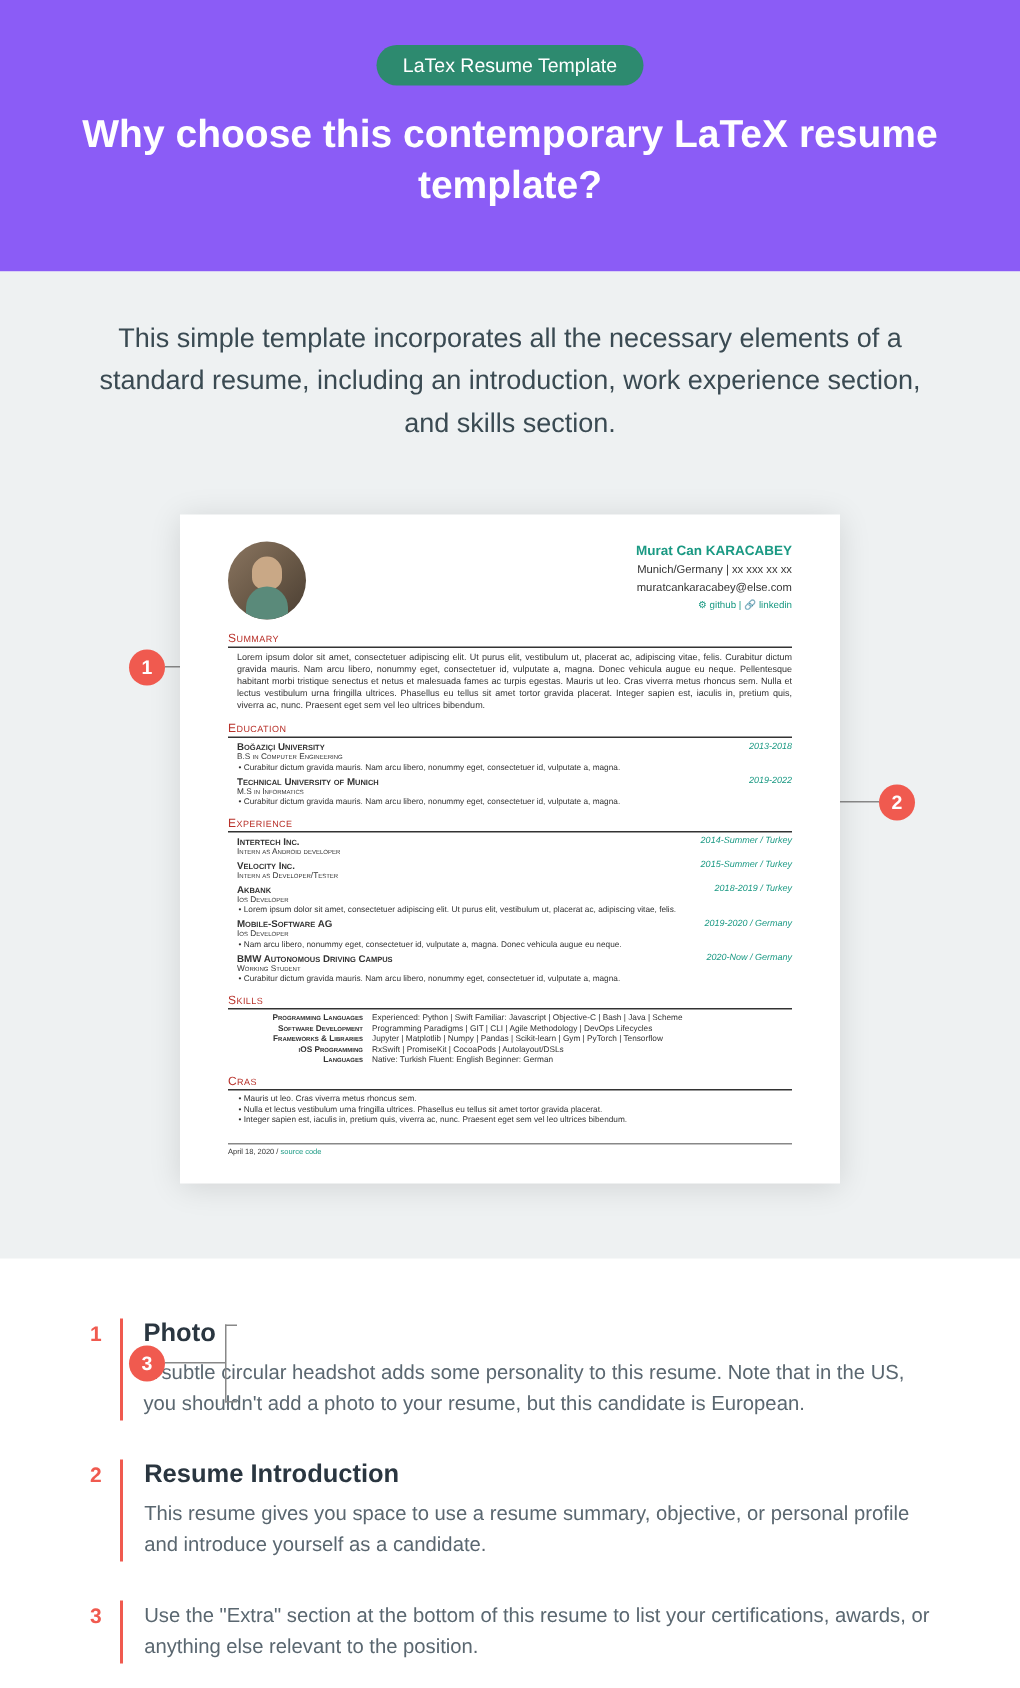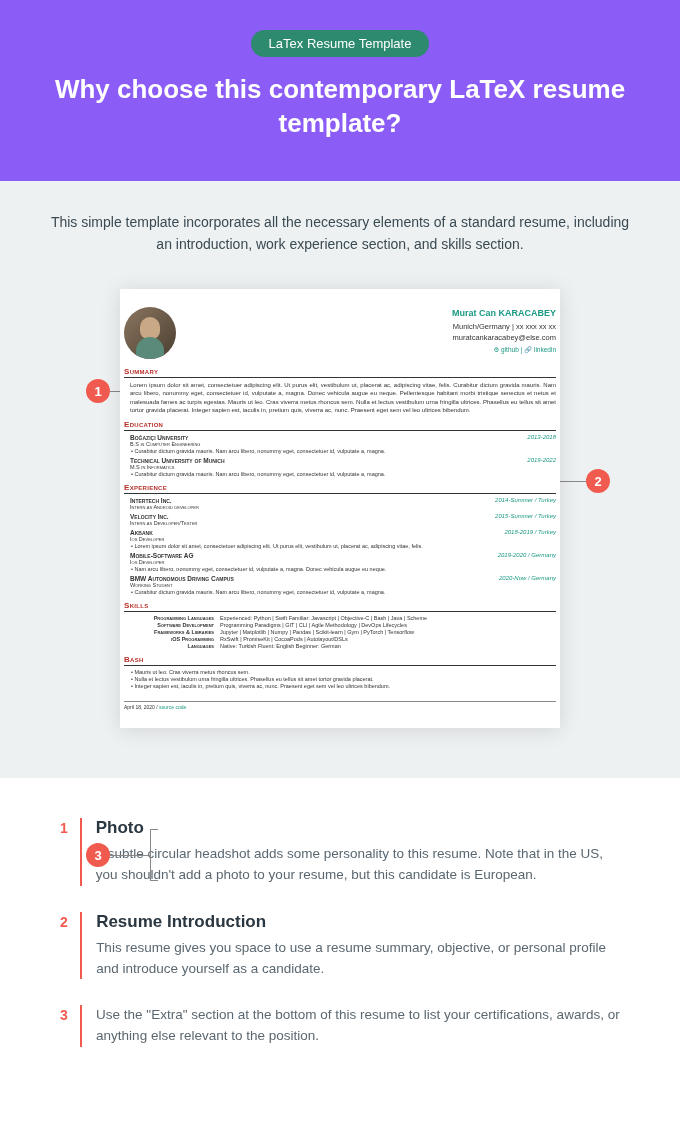--- a/index.html
+++ b/index.html
@@ -1,23 +1,23 @@
 <!DOCTYPE html>
 <html><head>
 <meta charset="utf-8">
 <style>
 *{margin:0;padding:0;box-sizing:border-box}
 body{font-family:'Segoe UI',Arial,sans-serif;width:680px;background:#fff}
 .hero{background:#8b5cf6;padding:30px 20px 40px;text-align:center}
 .badge{display:inline-block;background:#2d8a6f;color:#fff;padding:6px 18px;border-radius:16px;font-size:13px;font-weight:500;margin-bottom:16px}
 .hero h1{color:#fff;font-size:26px;font-weight:700;line-height:1.3}
 .intro-section{background:#eef1f2;padding:30px 50px 50px;position:relative}
-.intro-text{text-align:center;color:#3a4a52;font-size:14px;line-height:1.6;margin-bottom:34px}
+.intro-text{text-align:center;color:#3a4a52;font-size:18px;line-height:1.6;margin-bottom:46px}
 .resume-wrap{position:relative;display:flex;justify-content:center}
-.resume{background:#fff;width:440px;box-shadow:0 2px 20px rgba(0,0,0,0.12);padding:18px 4px;font-size:7px;color:#333;position:relative}
+.resume{background:#fff;width:440px;box-shadow:0 2px 20px rgba(0,0,0,0.12);padding:18px 32px;font-size:7px;color:#333;position:relative}
 .callout{position:absolute;display:flex;align-items:center}
 .callout-num{width:24px;height:24px;border-radius:50%;background:#f05a4f;color:#fff;display:flex;align-items:center;justify-content:center;font-weight:700;font-size:13px;z-index:2}
 .callout-line{height:1px;background:#888}
 .callout-bracket{border:1px solid #888;border-right:none;width:8px}
 .callout-bracket.right{border-left:none;border-right:1px solid #888}
 .c1{left:36px;top:70px}
 .c1 .callout-line{width:40px}
 .c1 .callout-bracket{height:64px}
 .c2{right:20px;top:152px;flex-direction:row-reverse}
 .c2 .callout-line{width:38px}
@@ -26,21 +26,21 @@
 .c3 .callout-line{width:40px}
 .c3 .callout-bracket{height:52px}
 .r-header{display:flex;justify-content:space-between;align-items:flex-start;margin-bottom:8px}
 .r-photo{width:52px;height:52px;border-radius:50%;background:linear-gradient(135deg,#8a7560 0%,#6b5a48 50%,#4a3e32 100%);position:relative;overflow:hidden}
 .r-photo::after{content:'';position:absolute;bottom:0;left:50%;transform:translateX(-50%);width:28px;height:22px;background:#5a8a7a;border-radius:14px 14px 0 0}
 .r-photo::before{content:'';position:absolute;top:10px;left:50%;transform:translateX(-50%);width:20px;height:22px;background:#c9a886;border-radius:10px 10px 8px 8px}
 .r-contact{text-align:right;font-size:7.5px;line-height:1.5}
 .r-name{color:#1a9983;font-weight:700;font-size:9px}
 .r-links{color:#1a9983;font-size:6.5px;margin-top:2px}
 .r-sect{margin-bottom:6px}
-.r-sect-title{color:#b8312a;font-weight:700;font-size:8px;font-variant:small-caps;border-bottom:0.5px solid #333;padding-bottom:1px;margin-bottom:3px;letter-spacing:0.3px}
+.r-sect-title{color:#b8312a;font-weight:400;font-size:8px;font-variant:small-caps;border-bottom:0.5px solid #333;padding-bottom:1px;margin-bottom:3px;letter-spacing:0.3px}
 .r-body{font-size:6px;line-height:1.35;text-align:justify;padding-left:6px}
 .r-entry{display:flex;justify-content:space-between;font-size:6.5px;margin-top:3px;padding-left:6px}
 .r-entry-title{font-weight:700;font-variant:small-caps}
 .r-entry-date{color:#1a9983;font-style:italic;font-size:6px}
 .r-sub{font-size:5.5px;padding-left:6px;font-variant:small-caps}
 .r-bullet{font-size:5.5px;padding-left:12px;margin-top:1px;text-indent:-5px}
 .r-bullet::before{content:'• '}
 .r-skills{font-size:5.5px;padding-left:6px}
 .r-skills-row{display:flex;margin-bottom:1px}
 .r-skills-label{font-weight:700;font-variant:small-caps;width:90px;text-align:right;padding-right:6px}
@@ -166,21 +166,21 @@
               <span>RxSwift | PromiseKit | CocoaPods | Autolayout/DSLs</span>
             </div>
           <div class="r-skills-row">
               <span class="r-skills-label">Languages</span>
               <span>Native: Turkish Fluent: English Beginner: German</span>
             </div>
         </div>
       </div>
 
       <div class="r-sect">
-        <div class="r-sect-title">Bash</div>
+        <div class="r-sect-title">Cras</div>
         <div class="r-bullet">Mauris ut leo. Cras viverra metus rhoncus sem.</div>
         <div class="r-bullet">Nulla et lectus vestibulum urna fringilla ultrices. Phasellus eu tellus sit amet tortor gravida placerat.</div>
         <div class="r-bullet">Integer sapien est, iaculis in, pretium quis, viverra ac, nunc. Praesent eget sem vel leo ultrices bibendum.</div>
       </div>
 
       <div class="r-footer"><span>April 18, 2020 / </span><a>source code</a></div>
     </div>
   </div>
 </div>
 

